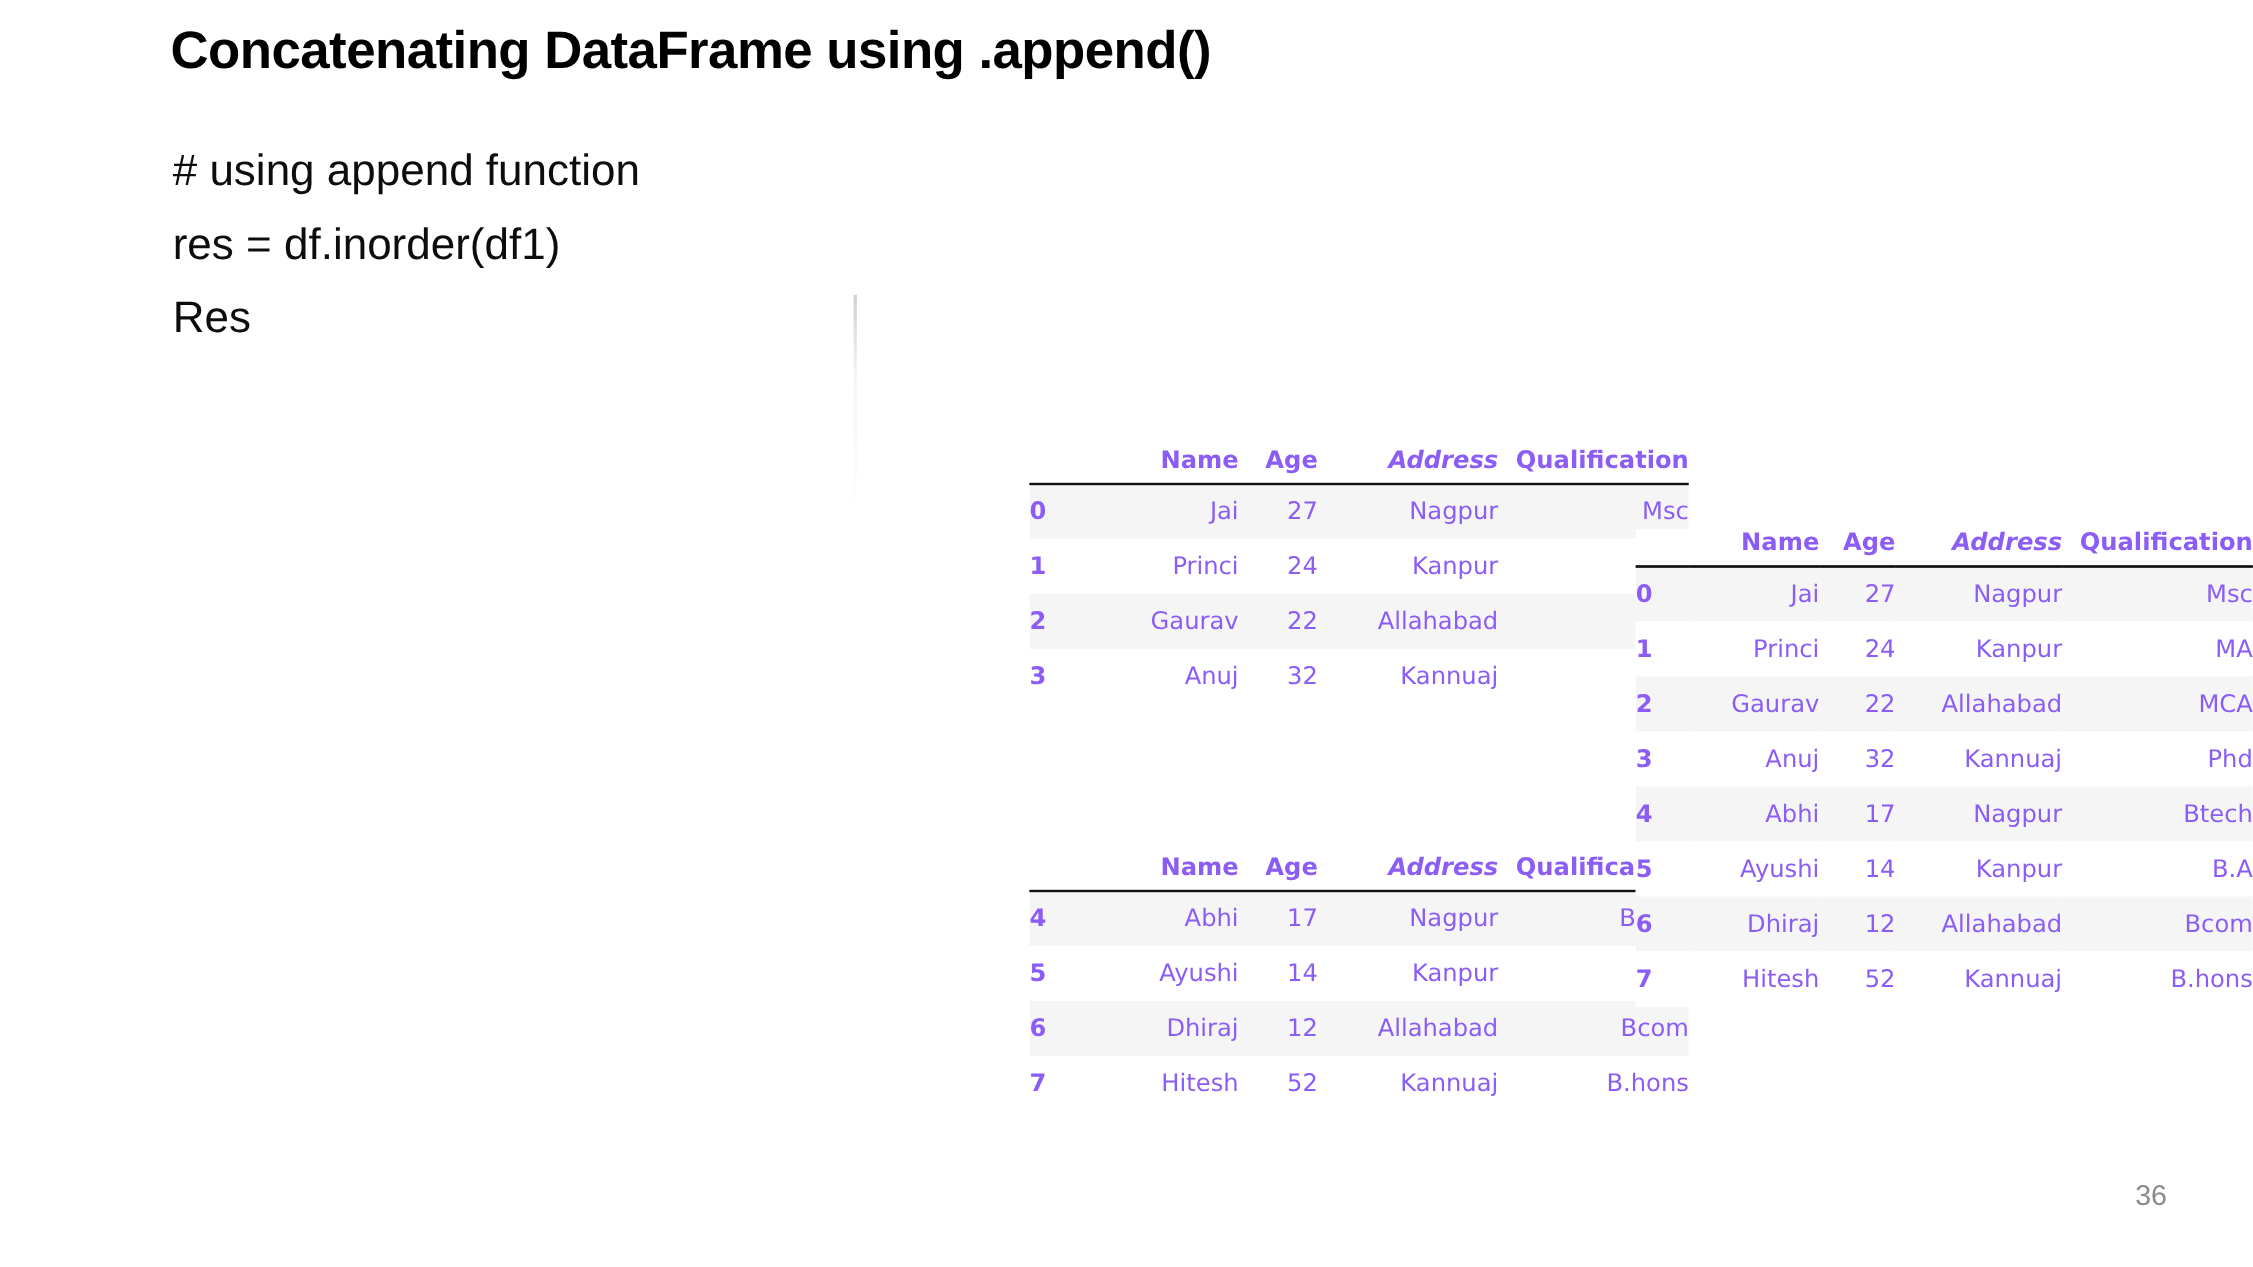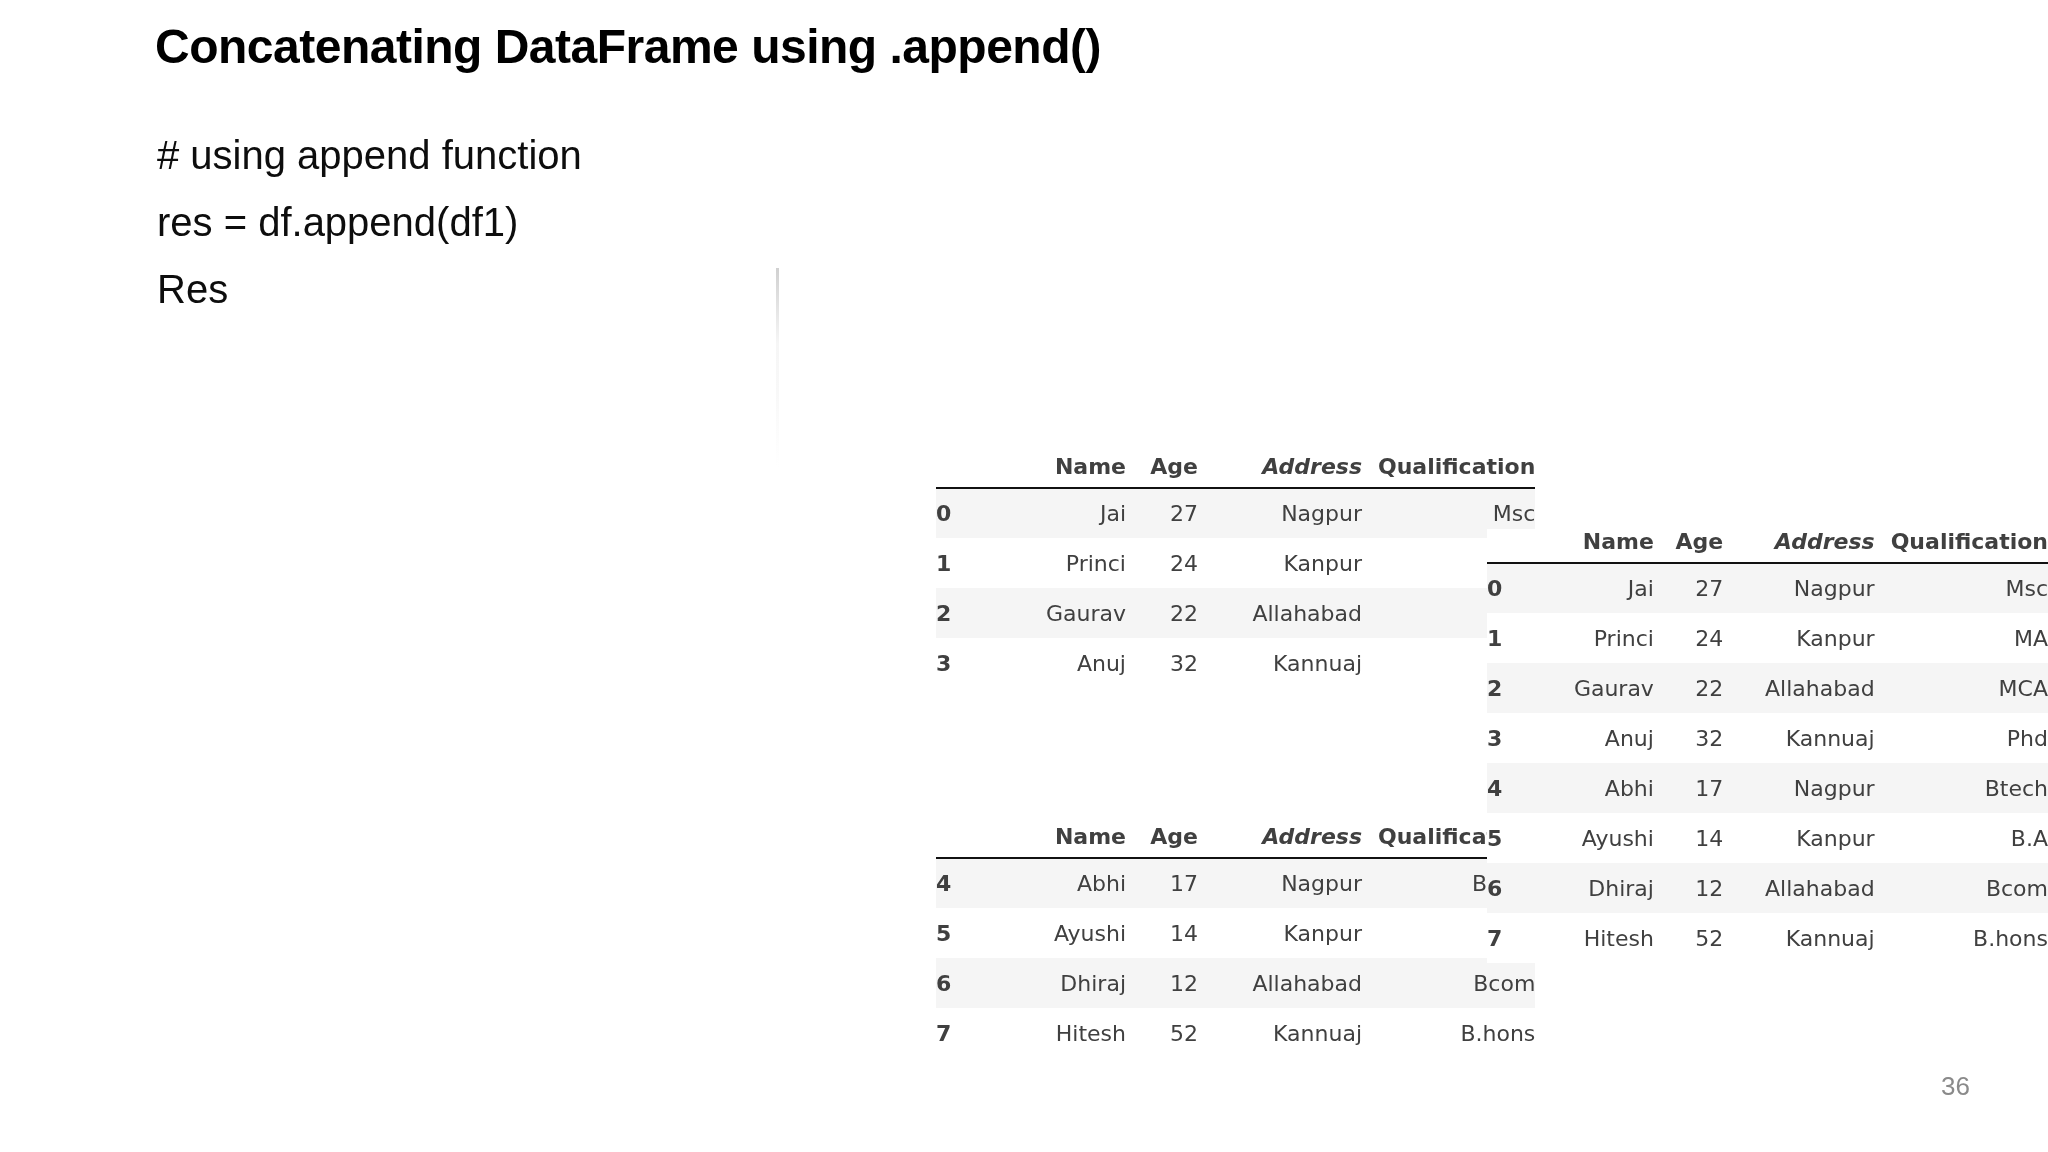--- a/index.html
+++ b/index.html
@@ -56,23 +56,22 @@
                 rgba(225,225,225,0.30) 38%,
                 rgba(232,232,232,0.30) 62%,
                 rgba(245,245,245,0.0) 100%);
   }
 
   
   .df-table {
     position: absolute;
     border-collapse: collapse;
     font-family: "DejaVu Sans", sans-serif;
-    color: #404040;
+    color: #8b5cf6;
     background: #ffffff;
-    margin-top: 48px;
   }
   .df-table th,
   .df-table td {
     padding: 0;
     border: none;
     white-space: nowrap;
   }
   .df-table thead th {
     font-weight: 700;
     text-align: right;
@@ -147,21 +146,21 @@
     font-family: "Liberation Sans", sans-serif;
   }
 </style>
 </head>
 <body>
 
 <div id="slide-title">Concatenating DataFrame using .append()</div>
 
 <div id="body-lines">
   <div class="body-line"># using append function</div>
-  <div class="body-line">res = df.append(df1)</div>
+  <div class="body-line">res = df.inorder(df1)</div>
   <div class="body-line">Res</div>
 </div>
 
 <div id="scan-seam"></div>
 
 <table class="df-table" id="table-df">
   <thead>
     <tr>
       <th class="corner col-idx"></th>
       <th class="col-name">Name</th>

